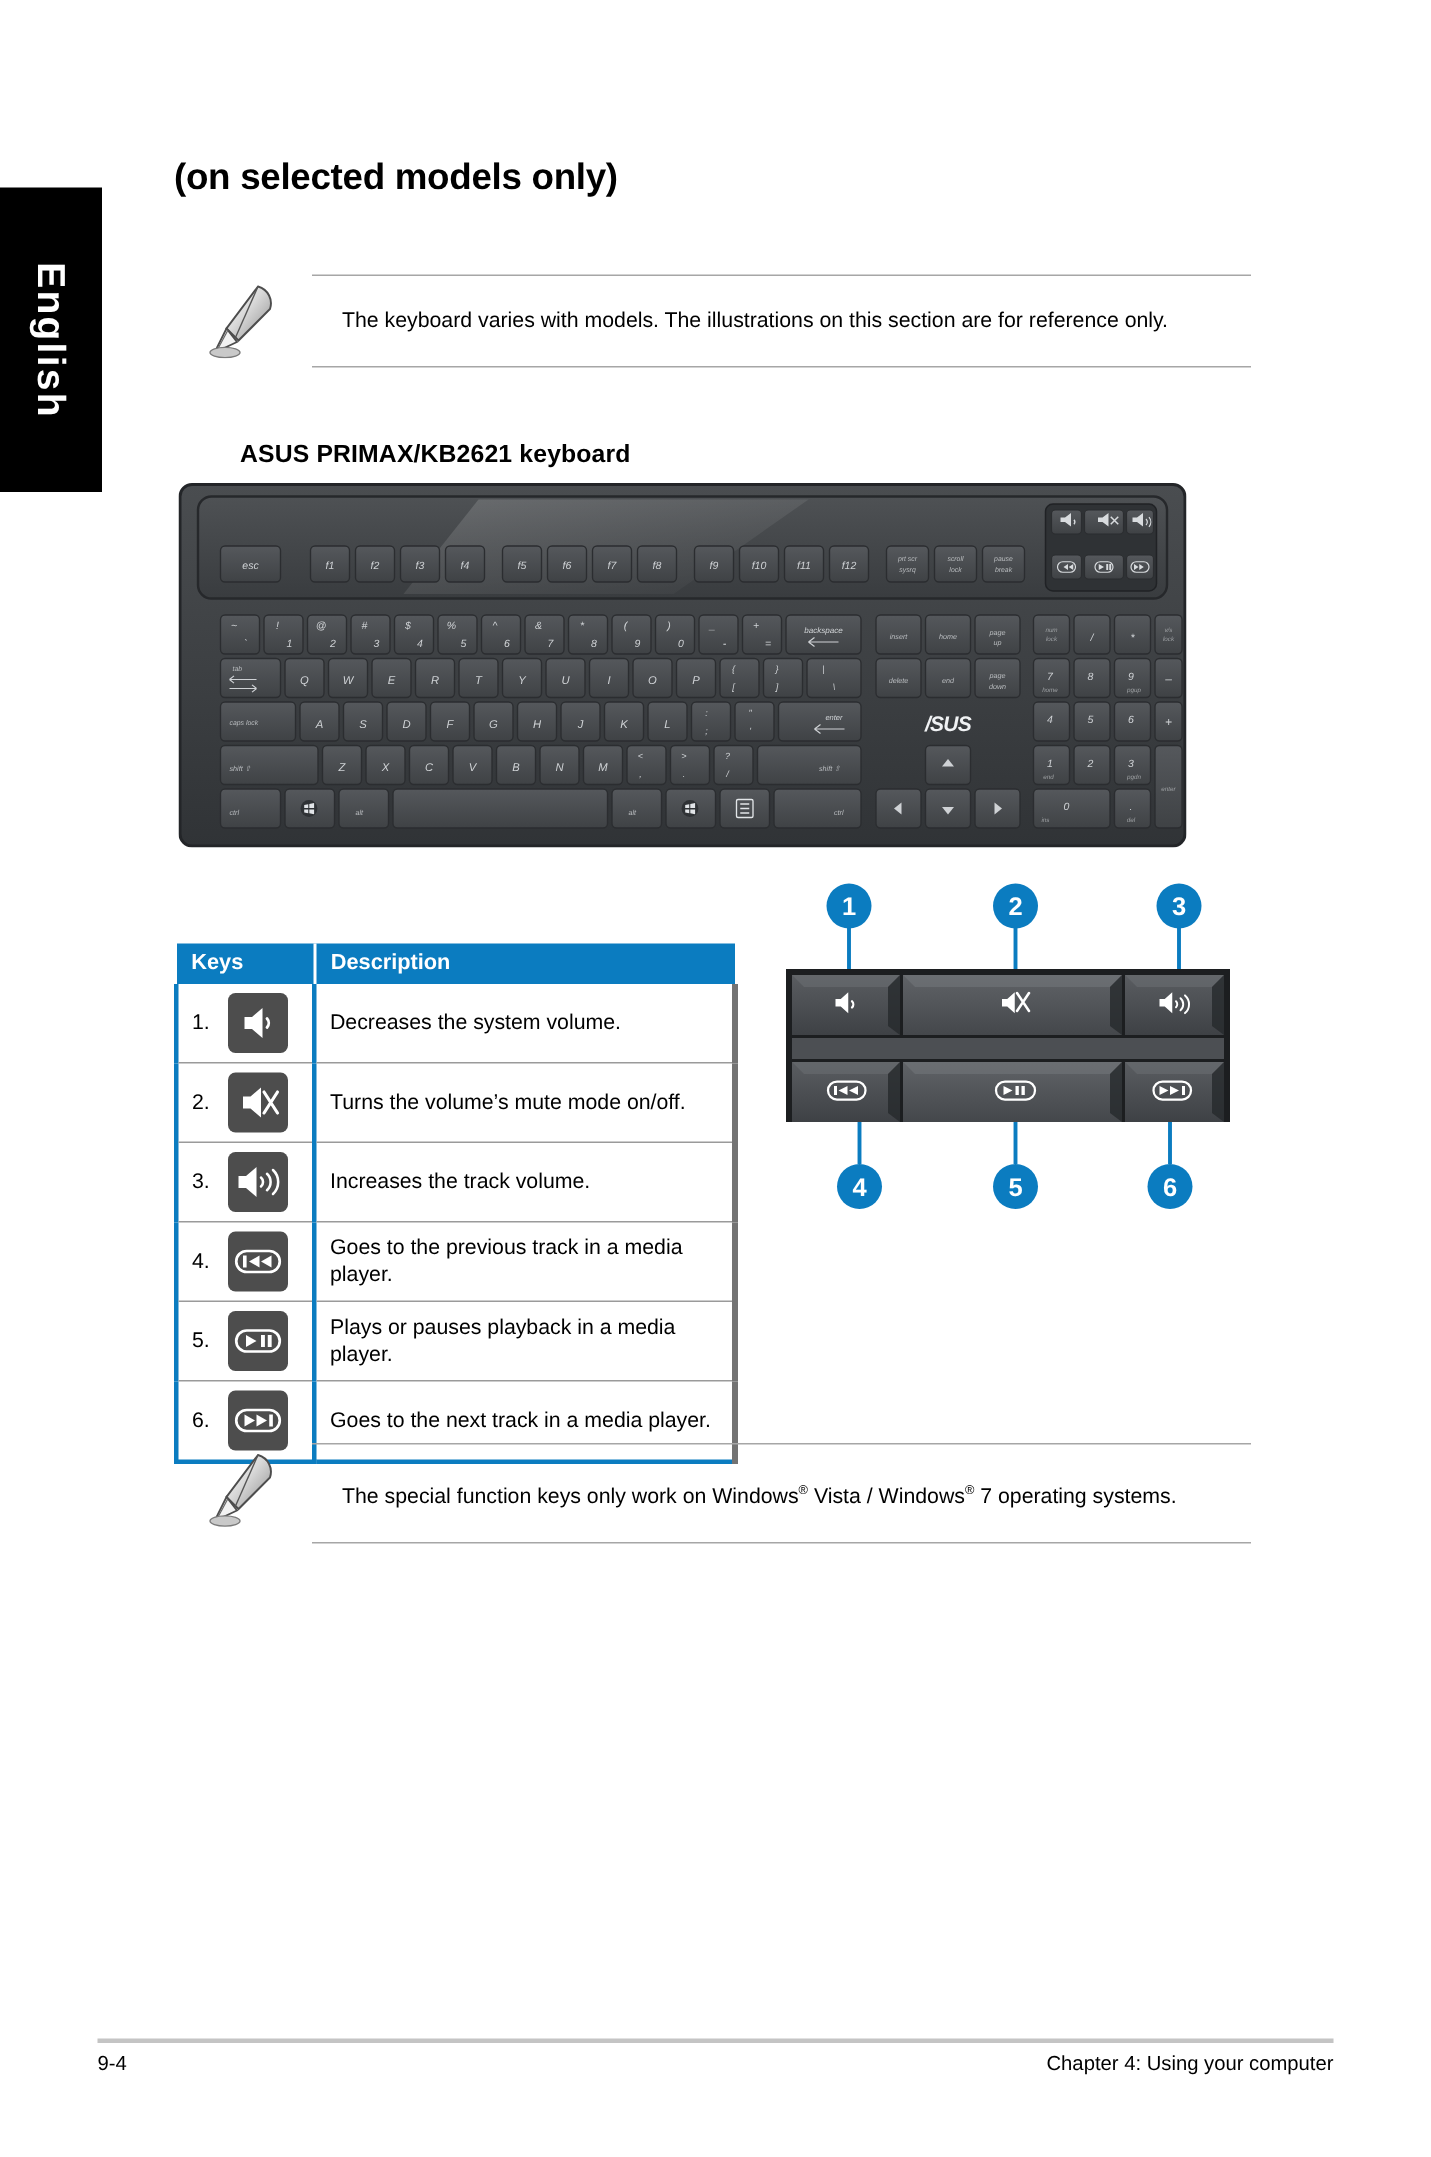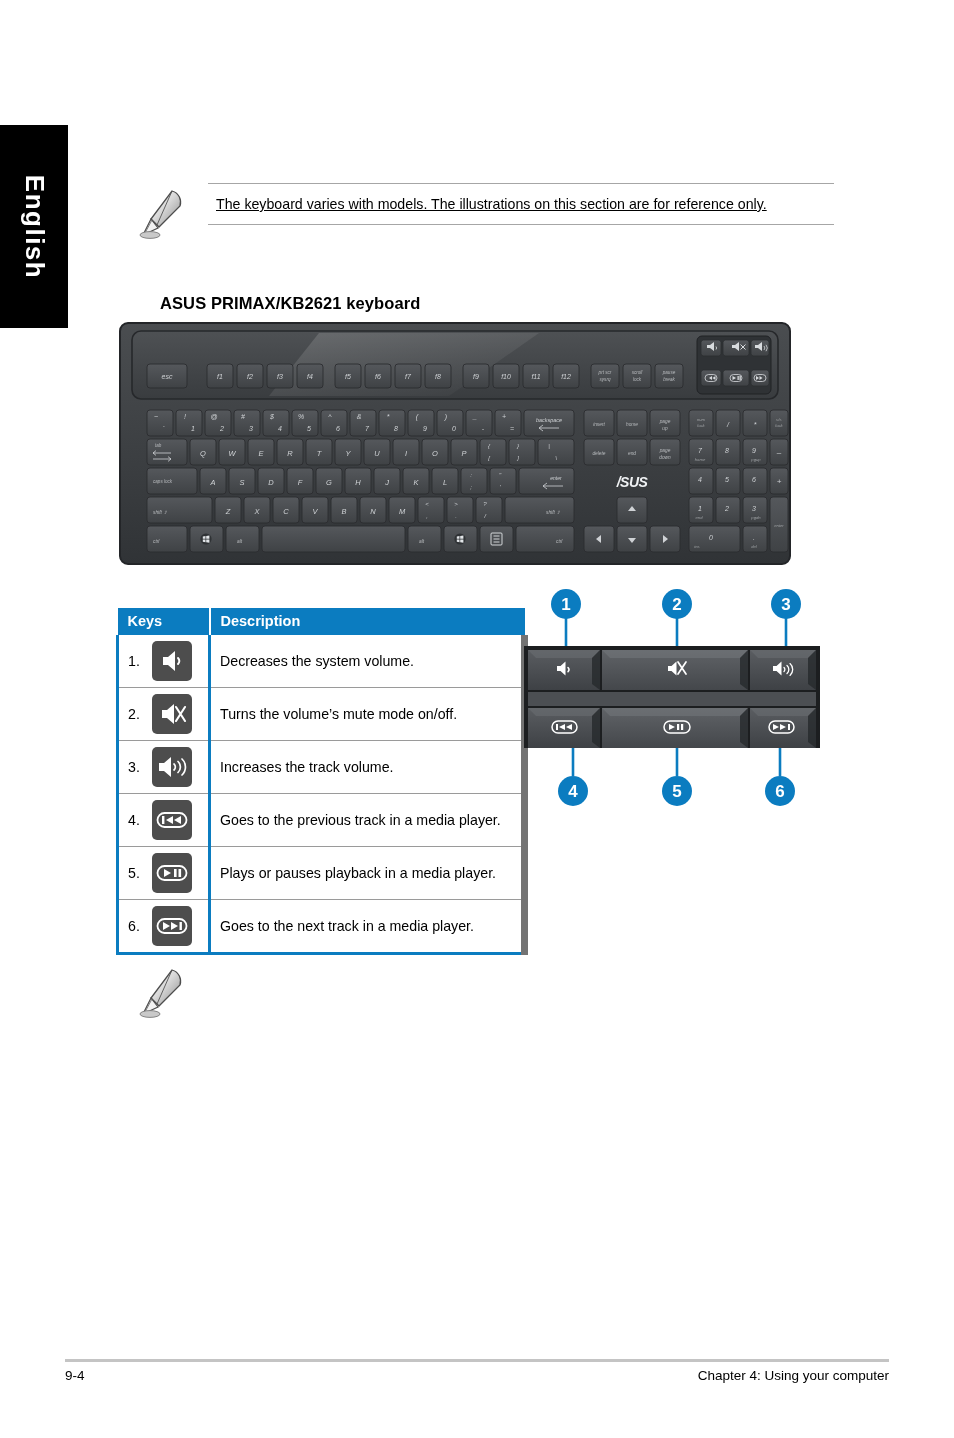--- a/index.html
+++ b/index.html
@@ -71,24 +71,23 @@
   .note-body {
     flex: 1 1 auto;
     border-top: 1.6px solid #a6a6a6;
     border-bottom: 1.6px solid #a6a6a6;
     padding: 9px 0 9px 8px;
     min-height: 42px;
     display: flex;
     align-items: center;
   }
   .note-body p {
-    margin: 0;
+    margin: 12px;
     font-size: 14.2px;
     line-height: 18px;
-    text-decoration: underline;
   }
   .note-body sup {
     font-size: 8.5px;
     vertical-align: super;
   }
   #note-top  { top: 183px; }
   #note-bottom { top: 962px; }
 
   
   .quill { display:block; }
@@ -106,22 +105,22 @@
   
   #keyboard-figure {
     position: absolute;
     left: 3px; top: 322px;
     width: 672px; height: 243px;
   }
 
   
   #keys-table {
     position: absolute;
-    left: 0px; top: 608px;
-    width: 412px;
+    left: 0px; top: 629px;
+    width: 376px;
     border-collapse: collapse;
     background: #ffffff;
   }
   #keys-table th {
     background: #0b7cc0;
     color: #ffffff;
     font-size: 14.5px;
     font-weight: bold;
     text-align: left;
     padding: 5px 8px 6px 10px;
@@ -136,21 +135,21 @@
   }
   #keys-table td.cell-key {
     width: 92px;
     padding: 6px 6px 6px 9px;
     border-left: 3px solid #0b7cc0;
     border-right: 3px solid #0b7cc0;
     white-space: nowrap;
   }
   #keys-table td.cell-desc {
     padding: 6px 10px 6px 9px;
-    border-right: 7px solid #737373;
+    border-right: 4px solid #737373;
   }
   #keys-table tr:last-child td { border-bottom: 3px solid #0b7cc0; }
   .key-num {
     display: inline-block;
     width: 20px;
     font-size: 14.2px;
     vertical-align: middle;
   }
   .key-icon {
     display: inline-block;
@@ -190,20 +189,21 @@
 </head>
 <body>
 
 <div id="lang-tab">
   <span class="lang-text">English</span>
 </div>
 
 <div id="content">
 
   <h1 id="page-title">
+    <span class="line2">(on selected models only)</span>
   </h1>
 
   <div id="note-top" class="note-box">
     <div class="note-icon">
       <svg class="quill" width="46" height="50" viewBox="0 0 46 50">
         <defs>
           <linearGradient id="qg1" x1="0" y1="0" x2="1" y2="1">
             <stop offset="0%" stop-color="#ffffff"></stop>
             <stop offset="45%" stop-color="#d9d9d9"></stop>
             <stop offset="100%" stop-color="#8c8c8c"></stop>
@@ -811,19 +811,22 @@
             <stop offset="100%" stop-color="#8c8c8c"></stop>
           </linearGradient>
         </defs>
         <path d="M33 2 C40 4 43 11 41 17 L20 38 L12 30 L33 2 Z" fill="url(#qg2)" stroke="#4d4d4d" stroke-width="1.3"></path>
         <path d="M33 2 L18 36" stroke="#555" stroke-width="0.9" fill="none"></path>
         <path d="M12 30 L4 46 L19 39 Z" fill="#f2f2f2" stroke="#4d4d4d" stroke-width="1.2"></path>
         <path d="M13 31 L6 44" stroke="#666" stroke-width="0.8"></path>
         <ellipse cx="11" cy="46" rx="10" ry="3.4" fill="#c9c9c9" stroke="#7a7a7a" stroke-width="0.9"></ellipse>
       </svg>
     </div>
+    <div class="note-body">
+      <p><span>The special function keys only work on Windows</span><sup>®</sup><span> Vista / Windows</span><sup>®</sup><span> 7 operating systems.</span></p>
+    </div>
   </div>
 
 </div>
 
 <div id="footer-rule"></div>
 <div id="footer-left">9-4</div>
 <div id="footer-right">Chapter 4: Using your computer</div>
 
 </body></html>

